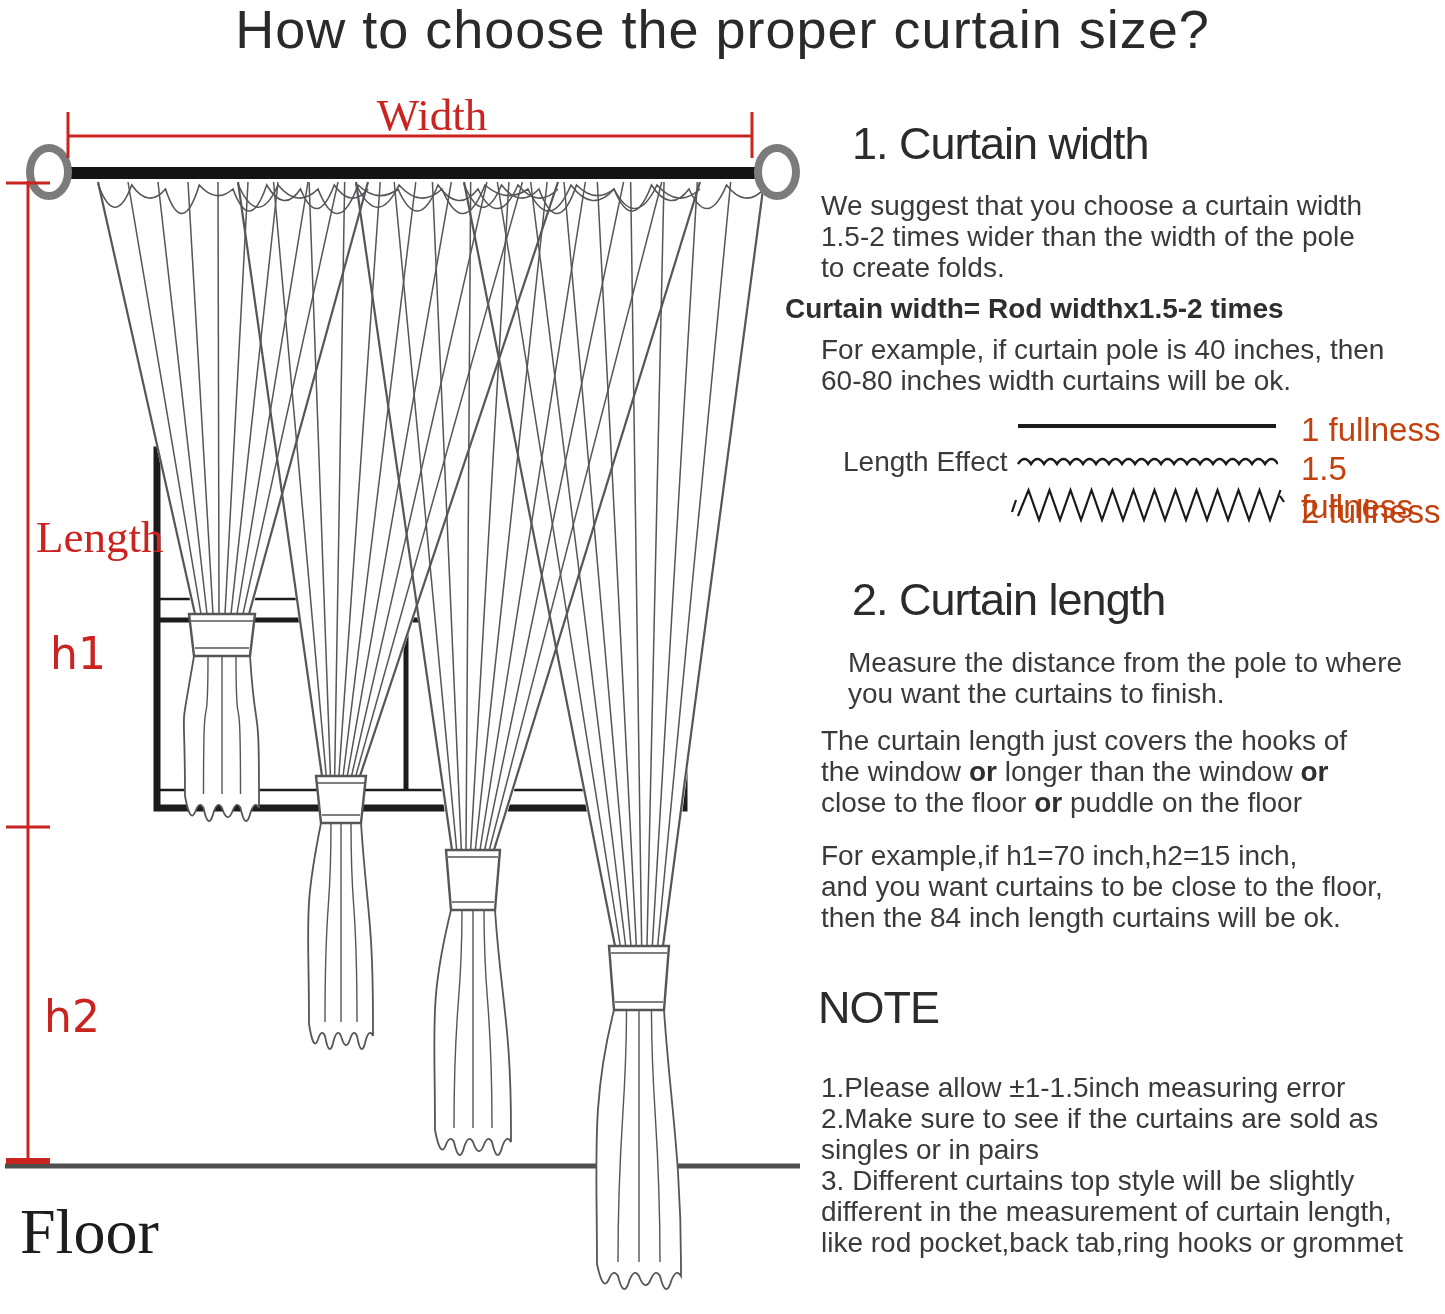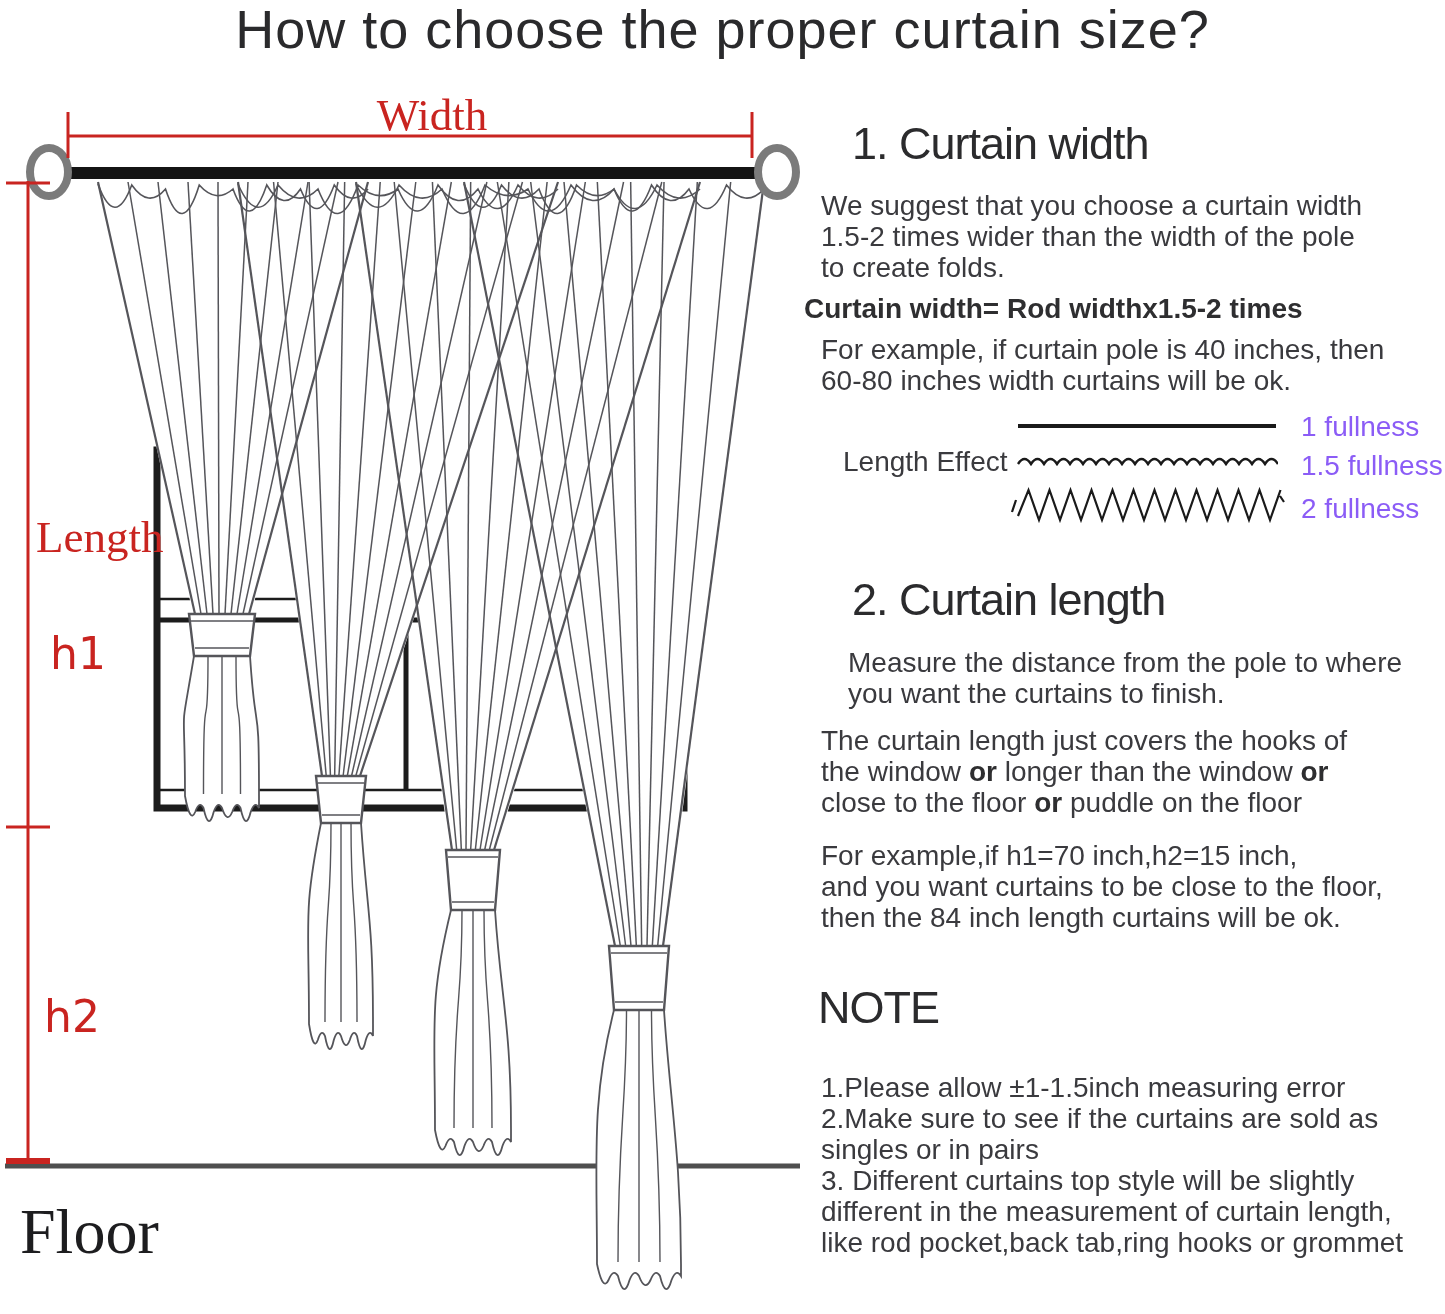--- a/index.html
+++ b/index.html
@@ -5,21 +5,21 @@
   html,body{margin:0;padding:0;background:#ffffff;}
   #page{position:relative;width:1445px;height:1314px;background:#fff;overflow:hidden;
         font-family:"Liberation Sans",sans-serif;color:#3a3a3e;}
   .title{position:absolute;left:0;top:-2px;width:1445px;text-align:center;
          font-size:54px;letter-spacing:1px;color:#2a2a2c;font-weight:500;}
   .heading{position:absolute;font-size:45px;color:#2b2b2d;font-weight:400;letter-spacing:-1px;}
   .para{position:absolute;font-size:28px;line-height:31px;color:#3a3a3e;}
   .para .b, .formula{font-weight:bold;color:#2e2e30;}
   .formula{position:absolute;font-size:28px;}
   .folds-label{position:absolute;font-size:28px;color:#3a3a3e;}
-  .fullness{position:absolute;font-size:28px;color:#8b5cf6;}
+  .fullness{position:absolute;font-size:33px;color:#c2410c;}
   .fold-svg{position:absolute;}
   svg text{user-select:none;}
   .meas-serif{font-family:"Liberation Serif",serif;font-size:45px;fill:#c92420;}
   .meas-sans{font-family:"DejaVu Sans",sans-serif;font-size:44px;fill:#c92420;}
   .floor-serif{font-family:"Liberation Serif",serif;font-size:64px;fill:#1d1d1f;}
 </style>
 </head>
 <body>
 
 <div id="page">
@@ -136,21 +136,21 @@
   </svg>
 
   <div class="heading" style="left:852px;top:118px;">1. Curtain width</div>
 
   <div class="para" style="left:821px;top:190px;">
       <div>We suggest that you choose a curtain width</div>
       <div>1.5-2 times wider than the width of the pole</div>
       <div>to create folds.</div>
     </div>
 
-  <div class="formula" style="left:804px;top:293px;text-align:right;">Curtain width= Rod widthx1.5-2 times</div>
+  <div class="formula" style="left:785px;top:293px;text-align:right;">Curtain width= Rod widthx1.5-2 times</div>
 
   <div class="para" style="left:821px;top:334px;">
       <div>For example, if curtain pole is 40 inches, then</div>
       <div>60-80 inches width curtains will be ok.</div>
     </div>
 
   <div class="folds-label" style="left:843px;top:446px;">Length Effect</div>
 
   <svg class="fold-svg" style="left:1016px;top:415px;" width="262" height="22" viewBox="0 0 262 22">
     <line x1="2" y1="11" x2="260" y2="11" stroke="#1a1a1a" stroke-width="4"></line>

